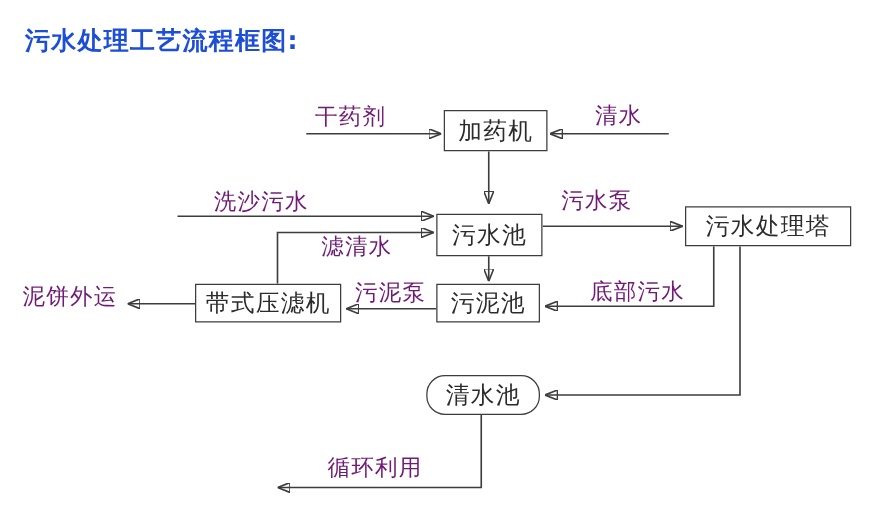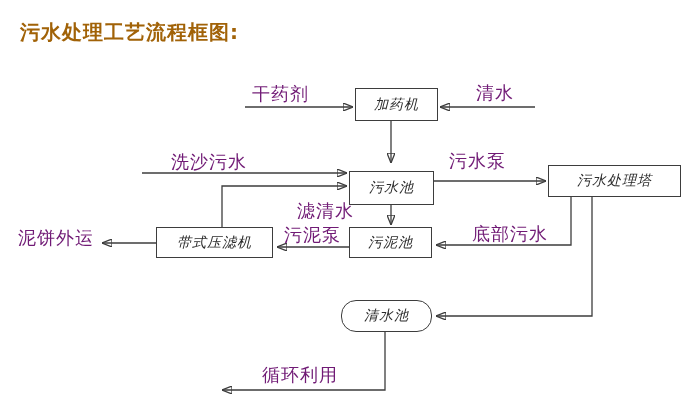--- a/index.html
+++ b/index.html
@@ -12,55 +12,54 @@
     color: #1f1f1f;
     overflow: hidden;
   }
   #diagram-title {
     position: absolute;
     left: 20px;
     top: 19px;
     font-size: 20px;
     font-weight: bold;
     letter-spacing: 1px;
-    color: #a16207;
+    color: #1d4ed8;
     white-space: nowrap;
   }
   .node {
     position: absolute;
     box-sizing: border-box;
     border: 1px solid #3d3d3d;
     background: #ffffff;
     display: flex;
     align-items: center;
     justify-content: center;
-    font-size: 14px;
+    font-size: 19px;
     letter-spacing: 1px;
     color: #2b2b2b;
     white-space: nowrap;
-    font-style: italic;
   }
   #node-dosing        { left: 355px; top: 88px;  width: 83px;  height: 33px; }
   #node-sewage-pool   { left: 349px; top: 171px; width: 85px;  height: 34px; }
   #node-tower         { left: 548px; top: 165px; width: 133px; height: 32px; }
   #node-sludge-pool   { left: 349px; top: 227px; width: 83px;  height: 31px; }
   #node-press         { left: 156px; top: 227px; width: 117px; height: 31px; }
   #node-clear-pool    { left: 341px; top: 300px; width: 91px;  height: 32px; border-radius: 15px; }
   .edge-label {
     position: absolute;
     font-size: 18px;
     letter-spacing: 1px;
     color: #701a75;
     white-space: nowrap;
     line-height: 1.1;
   }
   #lbl-dry-chemical   { left: 252px; top: 84px;  }
   #lbl-clear-water    { left: 476px; top: 83px;  }
   #lbl-sand-washing   { left: 171px; top: 152px; }
-  #lbl-filtered-water { left: 257px; top: 201px; margin-left: 40px; }
+  #lbl-filtered-water { left: 257px; top: 188px; }
   #lbl-sewage-pump    { left: 449px; top: 151px; }
   #lbl-bottom-sewage  { left: 472px; top: 224px; }
   #lbl-sludge-pump    { left: 284px; top: 225px; }
   #lbl-mud-cake       { left: 18px;  top: 228px; }
   #lbl-recycle        { left: 262px; top: 365px; }
   #arrows-layer {
     position: absolute;
     left: 0; top: 0;
     width: 700px;
     height: 420px;

